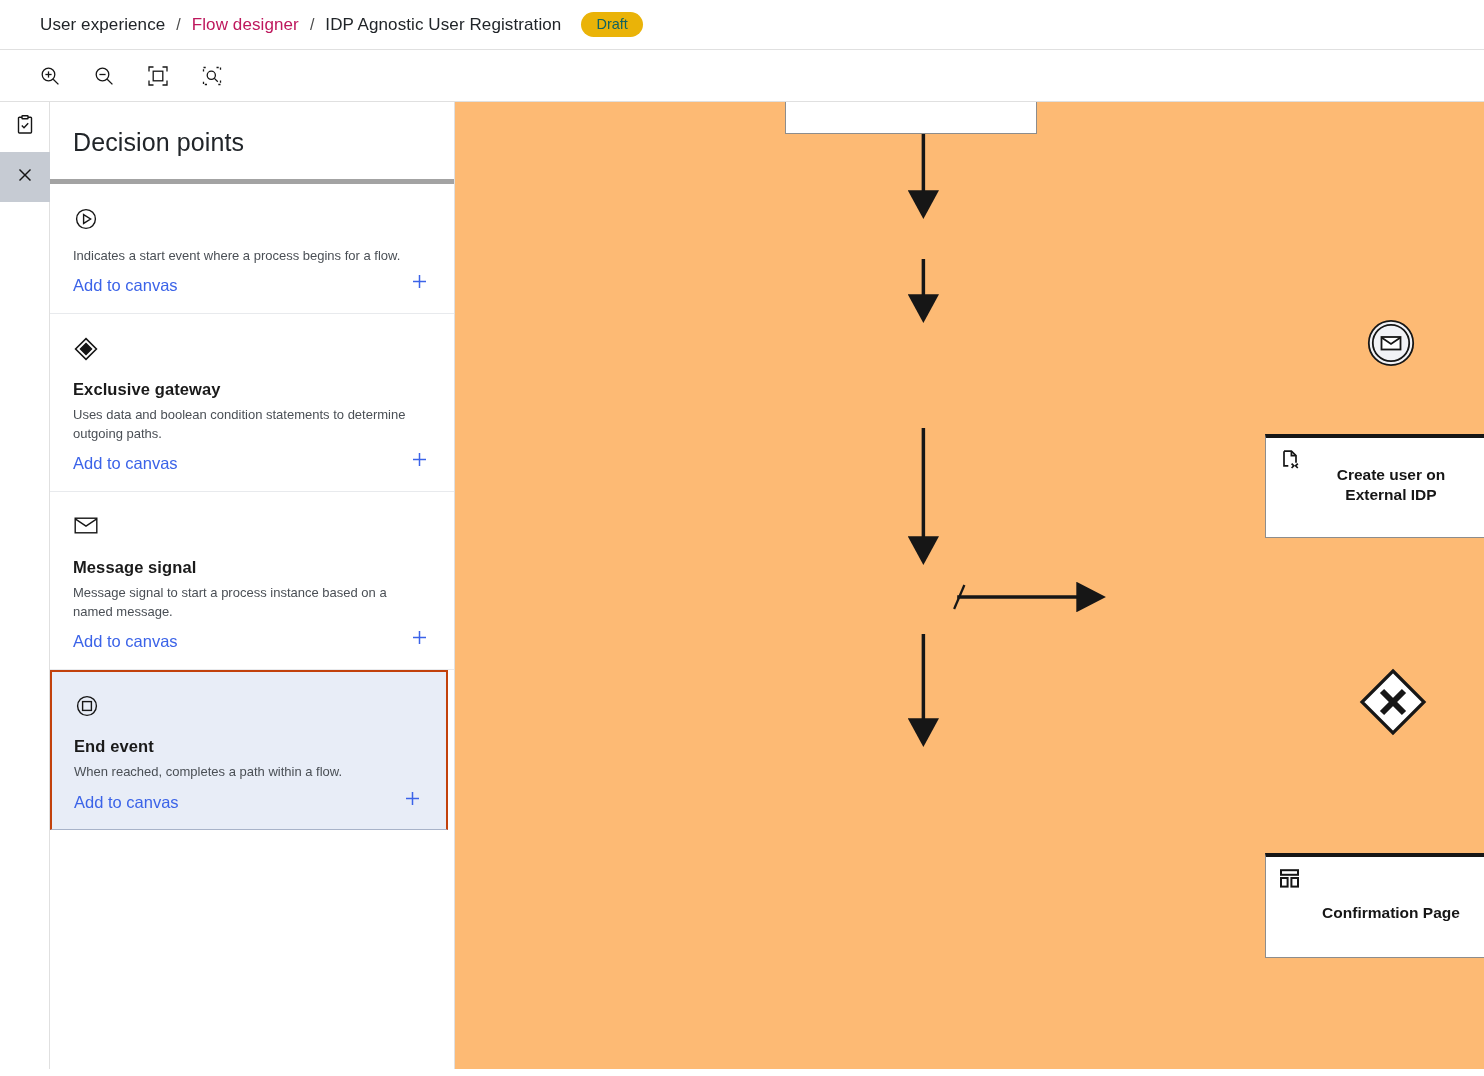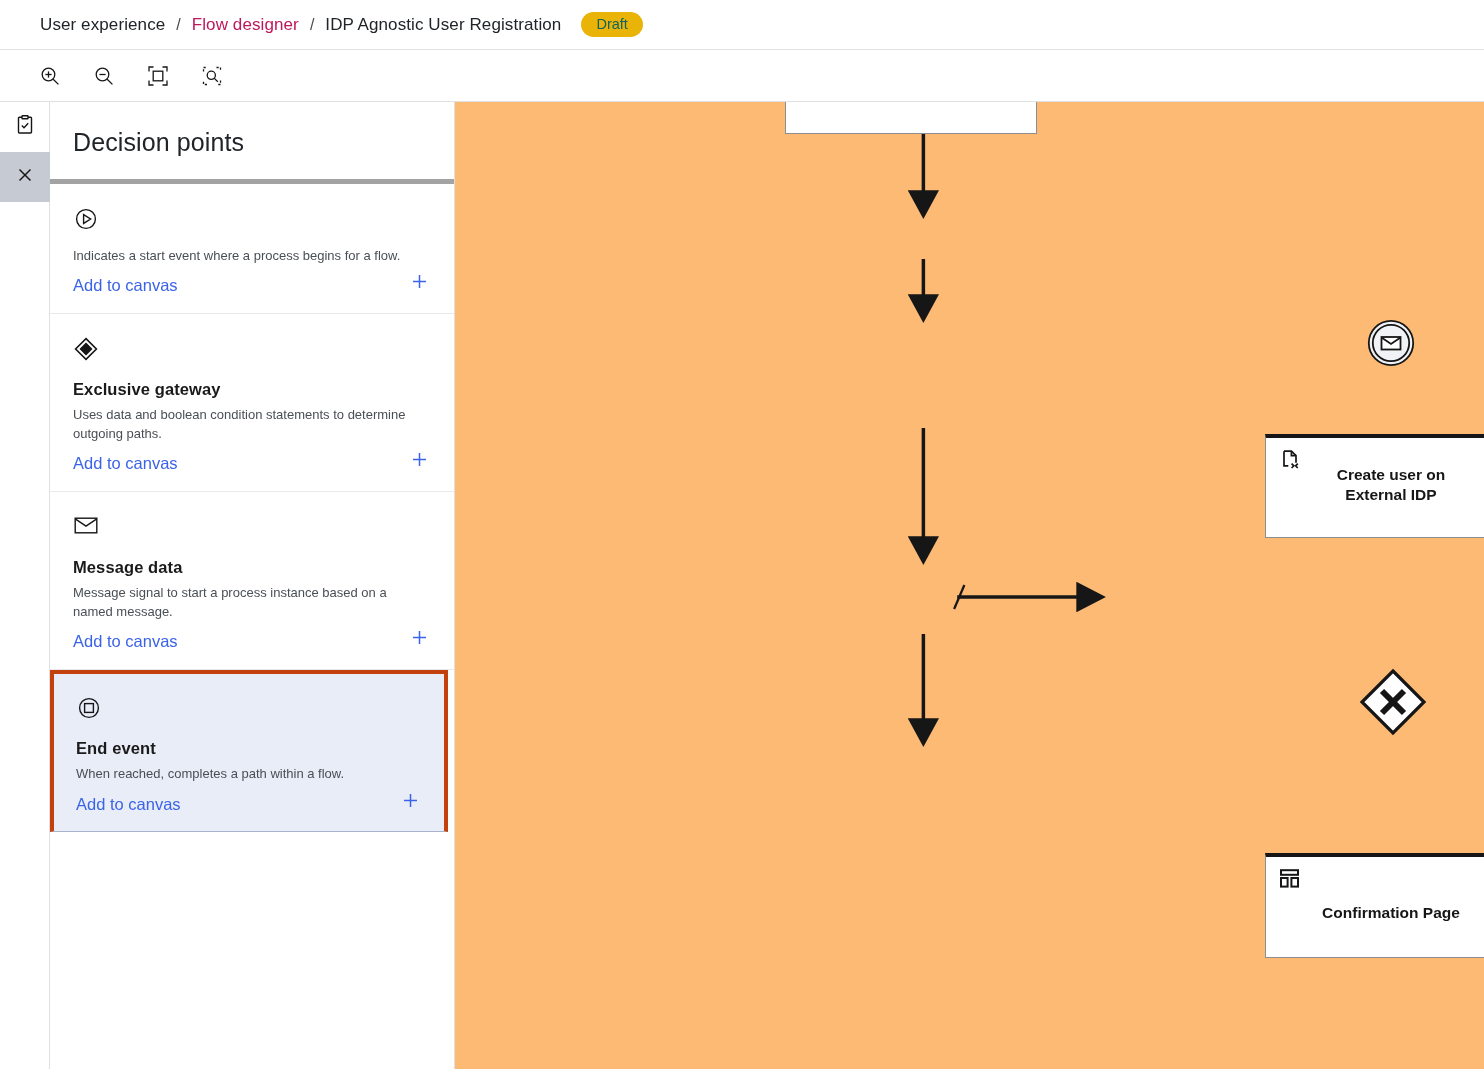--- a/index.html
+++ b/index.html
@@ -96,21 +96,21 @@
     letter-spacing: .1px;
   }
   .palette-item {
     border-bottom: 1px solid #e8eaed;
     padding: 22px 25px 18px 23px;
     position: relative;
     background: #ffffff;
   }
   .palette-item.selected {
     background: #e8edf7;
-    border: 4px solid #c2410c;
+    border: 2px solid #c2410c;
     border-bottom: 1px solid #a8b3c9;
     margin: 0 6px 0 0;
     padding: 21px 24px 17px 22px;
   }
   .pi-icon { height: 34px; display: flex; align-items: flex-start; }
   .pi-title {
     font-size: 16.5px;
     font-weight: 700;
     color: #1a1a1a;
     margin-top: 10px;
@@ -284,21 +284,21 @@
       </div>
     </div>
 
     <div class="palette-item">
       <div class="pi-icon">
         <svg width="26" height="22" viewBox="0 0 26 22" fill="none" stroke="#161616" stroke-width="1.4">
           <rect x="2.2" y="4.2" width="21.6" height="14.6"></rect>
           <path d="M2.2 4.8l10.8 7.4 10.8-7.4"></path>
         </svg>
       </div>
-      <div class="pi-title">Message data</div>
+      <div class="pi-title">Message signal</div>
       <div class="pi-desc">Message signal to start a process instance based on a named message.</div>
       <div class="pi-action">
         <span class="pi-action-label">Add to canvas</span>
         <span class="pi-plus">
           <svg width="19" height="19" viewBox="0 0 19 19" stroke="#3b63e8" stroke-width="1.5">
             <line x1="9.5" y1="3" x2="9.5" y2="16"></line>
               <line x1="3" y1="9.5" x2="16" y2="9.5"></line>
           </svg>
         </span>
       </div>

